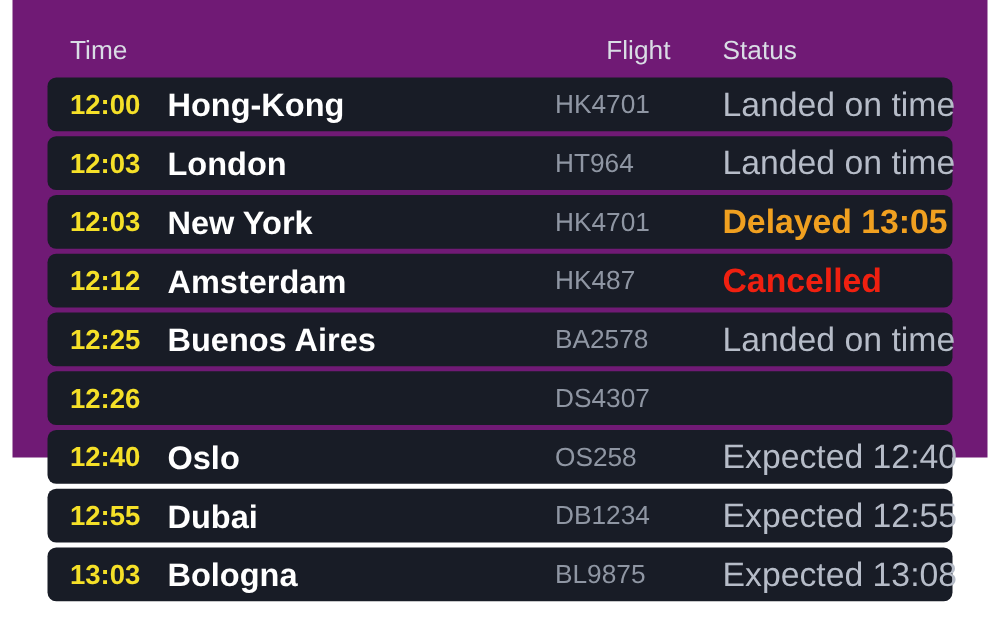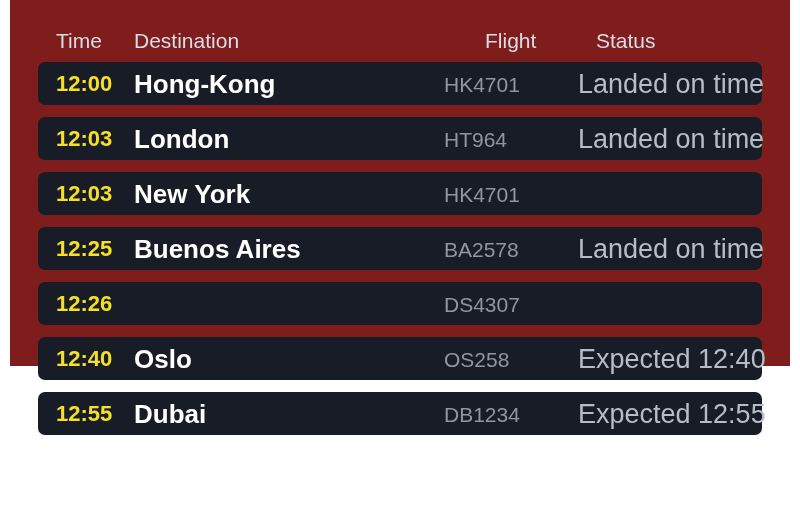--- a/index.html
+++ b/index.html
@@ -14,21 +14,21 @@
     font-family: "Liberation Sans", sans-serif;
     -webkit-font-smoothing: antialiased;
   }
 
   #board {
     position: absolute;
     left: 10px;
     top: 0px;
     width: 780px;
     height: 366px;
-    background: #7f1d1d;
+    background: #701a75;
     box-sizing: border-box;
   }
 
   
   .header-row {
     position: absolute;
     left: 0;
     top: 0;
     width: 780px;
     height: 62px;
@@ -38,32 +38,32 @@
     top: 30px;
     font-size: 21px;
     font-weight: 400;
     color: #d9dde5;
     white-space: nowrap;
     line-height: 1;
   }
   .h-time  { left: 46px;  }
   .h-dest  { left: 124px; }
   .h-flight{ left: 434px; margin-left: 41px; }
-  .h-status{ left: 586px; }
+  .h-status{ left: 568px; }
 
   
   .rows {
     position: absolute;
     left: 0;
     top: 62px;
     width: 780px;
   }
   .row {
     position: relative;
-    margin: 0 0 12px 0;
+    margin: 0 0 4px 0;
     height: 43px;
     width: 724px;
     left: 28px;
     background: #181c26;
     border-radius: 7px;
     box-sizing: border-box;
   }
   .cell {
     position: absolute;
     top: 50%;
@@ -104,21 +104,20 @@
     font-weight: 700;
   }
 </style>
 </head>
 <body>
 
 <div id="board">
 
   <div class="header-row">
     <div class="header-cell h-time">Time</div>
-    <div class="header-cell h-dest">Destination</div>
     <div class="header-cell h-flight">Flight</div>
     <div class="header-cell h-status">Status</div>
   </div>
 
   <div class="rows" id="rows-container">
       <div class="row">
         <div class="cell c-time">12:00</div>
         <div class="cell c-dest">Hong-Kong</div>
         <div class="cell c-flight">HK4701</div>
         <div class="cell c-status">Landed on time</div>
@@ -126,20 +125,27 @@
       <div class="row">
         <div class="cell c-time">12:03</div>
         <div class="cell c-dest">London</div>
         <div class="cell c-flight">HT964</div>
         <div class="cell c-status">Landed on time</div>
       </div>
       <div class="row">
         <div class="cell c-time">12:03</div>
         <div class="cell c-dest">New York</div>
         <div class="cell c-flight">HK4701</div>
+        <div class="cell c-status delayed">Delayed 13:05</div>
+      </div>
+      <div class="row">
+        <div class="cell c-time">12:12</div>
+        <div class="cell c-dest">Amsterdam</div>
+        <div class="cell c-flight">HK487</div>
+        <div class="cell c-status cancelled">Cancelled</div>
       </div>
       <div class="row">
         <div class="cell c-time">12:25</div>
         <div class="cell c-dest">Buenos Aires</div>
         <div class="cell c-flight">BA2578</div>
         <div class="cell c-status">Landed on time</div>
       </div>
       <div class="row">
         <div class="cell c-time">12:26</div>
         <div class="cell c-flight">DS4307</div>
@@ -149,15 +155,21 @@
         <div class="cell c-dest">Oslo</div>
         <div class="cell c-flight">OS258</div>
         <div class="cell c-status">Expected 12:40</div>
       </div>
       <div class="row">
         <div class="cell c-time">12:55</div>
         <div class="cell c-dest">Dubai</div>
         <div class="cell c-flight">DB1234</div>
         <div class="cell c-status">Expected 12:55</div>
       </div>
+      <div class="row">
+        <div class="cell c-time">13:03</div>
+        <div class="cell c-dest">Bologna</div>
+        <div class="cell c-flight">BL9875</div>
+        <div class="cell c-status">Expected 13:08</div>
+      </div>
     </div>
 
 </div>
 
 </body></html>

